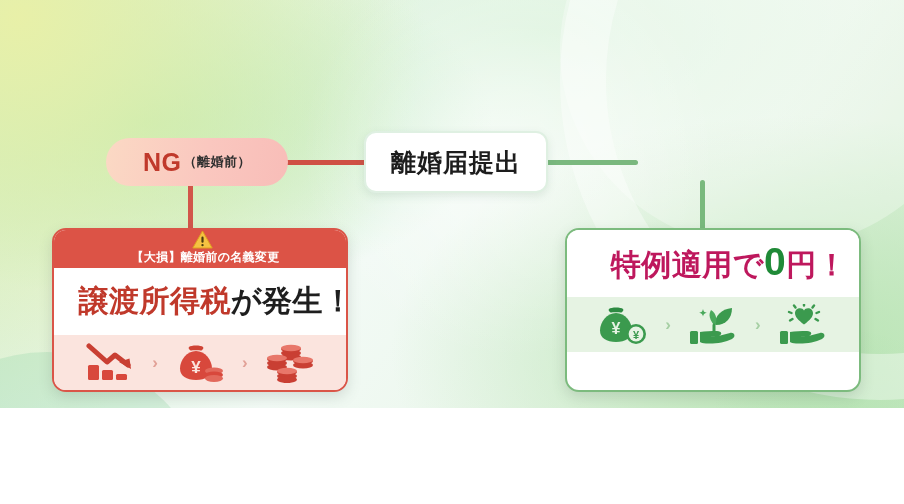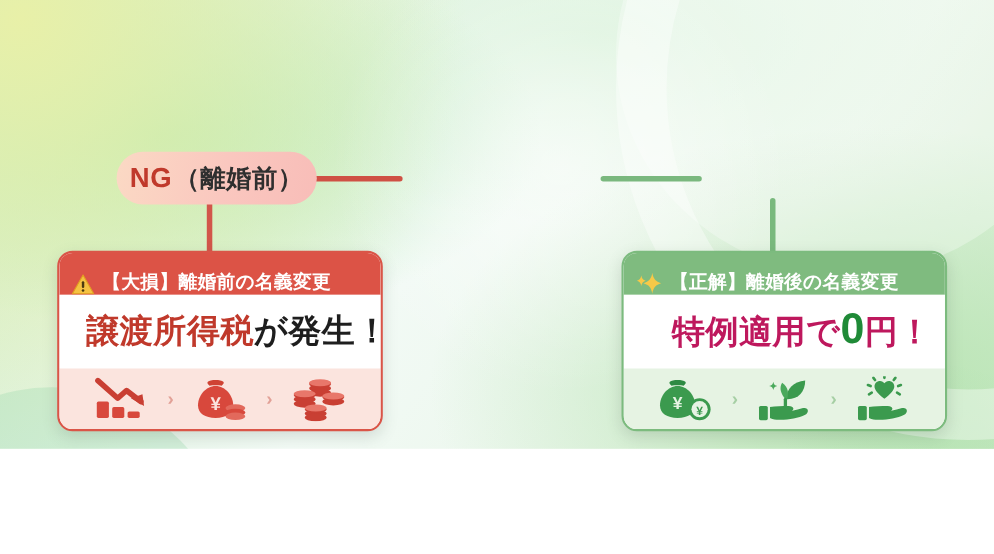--- a/index.html
+++ b/index.html
@@ -82,21 +82,21 @@
     left: 106px; top: 138px; width: 182px;
     background: linear-gradient(100deg, #fbd9c4 0%, #fac7bf 55%, #f8bdb8 100%);
   }
   #pill-ok {
     left: 616px; top: 138px; width: 182px;
     background: linear-gradient(100deg, #d8f0cc 0%, #cfeec6 55%, #c9ebc2 100%);
   }
   .pill-badge { font-size: 25px; font-weight: 700; }
   #pill-ng .pill-badge { color: #c0392b; }
   #pill-ok .pill-badge { color: #2e8b3e; }
-  .pill-note { font-size: 23px; font-weight: 700; color: #2f2f2f; margin-left: 2px; text-align: right; }
+  .pill-note { font-size: 13px; font-weight: 700; color: #2f2f2f; margin-left: 2px; text-align: right; }
 
   
   #center-box {
     position: absolute; left: 364px; top: 131px;
     width: 184px; height: 62px;
     background: #ffffff;
     border: 2px solid #dff0e2;
     border-radius: 12px;
     display: flex; align-items: center; justify-content: center;
     box-shadow: 0 3px 9px rgba(90,130,100,0.15);
@@ -111,26 +111,27 @@
     width: 296px; height: 164px;
     border-radius: 14px;
     overflow: hidden;
     box-shadow: 0 5px 14px rgba(70,90,75,0.18);
   }
   #card-ng { left: 52px;  top: 228px; border: 2px solid #da5548; background: #fff; }
   #card-ok { left: 565px; top: 228px; border: 2px solid #7cbb7e; background: #fff; }
 
   .card-header {
     height: 38px;
-    display: flex; align-items: flex-end;
+    display: flex; align-items: center;
     padding-left: 11px;
     color: #ffffff;
-    font-size: 17px; font-weight: 700;
+    font-size: 12px; font-weight: 700;
     letter-spacing: 0.3px;
     white-space: nowrap;
+    flex-direction: column;
   }
   #card-ng .card-header { background: #dc5346; }
   #card-ok .card-header { background: #7fbb7f; }
   .card-header .hdr-icon { margin-right: 7px; display: flex; align-items: center; }
 
   .card-body {
     height: 67px;
     background: #fff;
     display: flex; align-items: center; justify-content: center; padding-left: 32px;
   }
@@ -172,20 +173,23 @@
   <div class="line" id="line-ok-h"></div>
   <div class="line" id="line-ng-v"></div>
   <div class="line" id="line-ok-v"></div>
 
   <div class="pill" id="pill-ng">
     <span class="pill-badge">NG</span>
     <span class="pill-note">（離婚前）</span>
   </div>
 
 
+  <div id="center-box">
+    <span id="center-box-label">離婚届提出</span>
+  </div>
 
   <div class="card" id="card-ng">
     <div class="card-header">
       <span class="hdr-icon">
         <svg width="21" height="19" viewBox="0 0 21 19">
           <path d="M10.5 1 L20.2 18 L0.8 18 Z" fill="#f5c242" stroke="#e0a020" stroke-width="1" stroke-linejoin="round"></path>
           <rect x="9.4" y="6.6" width="2.2" height="6.2" rx="1.1" fill="#4a3a10"></rect>
           <circle cx="10.5" cy="15.1" r="1.2" fill="#4a3a10"></circle>
         </svg>
       </span>
@@ -238,29 +242,20 @@
             <ellipse cx="26" cy="5" rx="10" ry="3.2"></ellipse>
             <ellipse cx="38" cy="17" rx="10" ry="3.2"></ellipse>
             <ellipse cx="22" cy="28" rx="10" ry="3.2"></ellipse>
           </g>
         </svg>
       </span>
     </div>
   </div>
 
   <div class="card" id="card-ok">
-    <div class="card-header">
-      <span class="hdr-icon">
-        <svg width="24" height="21" viewBox="0 0 24 21">
-          <path d="M15 1 C15.9 6.6 18.2 9.1 23 10.5 C18.2 11.9 15.9 14.4 15 20 C14.1 14.4 11.8 11.9 7 10.5 C11.8 9.1 14.1 6.6 15 1 Z" fill="#f7c948"></path>
-          <path d="M5 3.5 C5.5 6.3 6.6 7.5 9 8.2 C6.6 8.9 5.5 10.1 5 12.9 C4.5 10.1 3.4 8.9 1 8.2 C3.4 7.5 4.5 6.3 5 3.5 Z" fill="#f7c948"></path>
-        </svg>
-      </span>
-      <span>【正解】離婚後の名義変更</span>
-    </div>
 
     <div class="card-body">
       <span class="headline"><span class="hl-green">特例適用で</span><span class="hl-zero">0</span><span class="hl-green">円！</span></span>
     </div>
 
     <div class="card-icons">
       <span class="icon-slot">
         <svg width="50" height="42" viewBox="0 0 50 42">
           <path d="M11 5 C13 3 23 3 25 5 C26.2 6.2 24.6 7.6 23.5 8.6 C21 8.2 15 8.2 12.5 8.6 C11.4 7.6 9.8 6.2 11 5 Z" fill="#2d8a42"></path>
           <path d="M18 9 C27 9 34 18 34 26.5 C34 34 27.5 38 18 38 C8.5 38 2 34 2 26.5 C2 18 9 9 18 9 Z" fill="#3b9a4e"></path>

